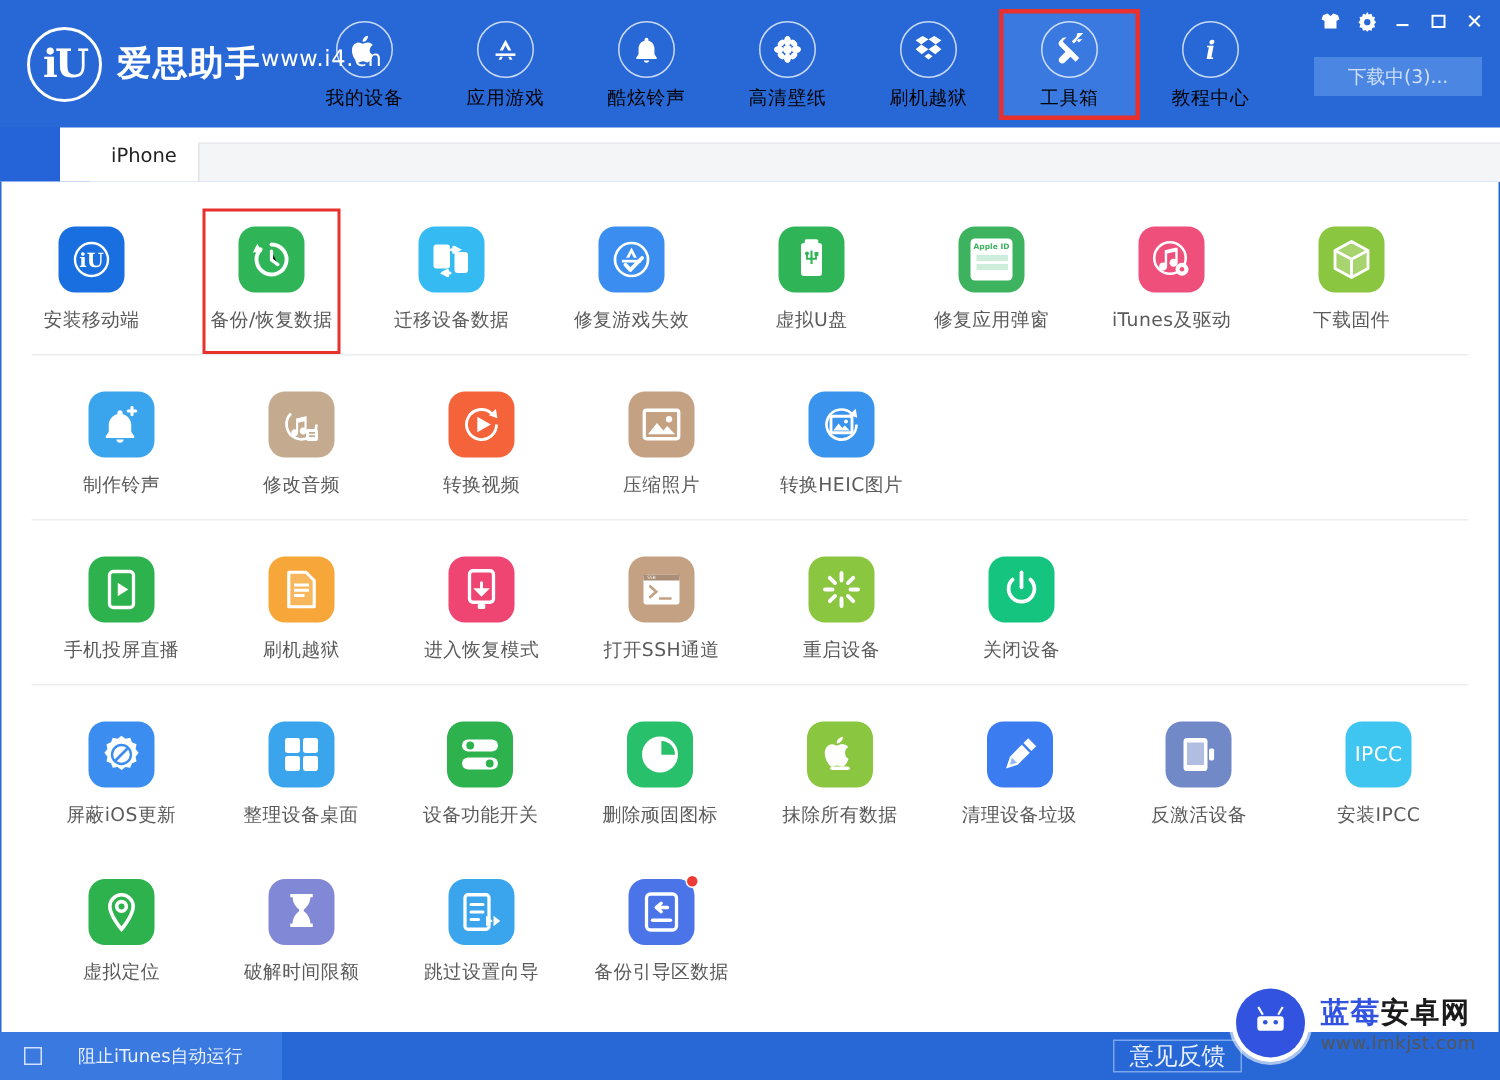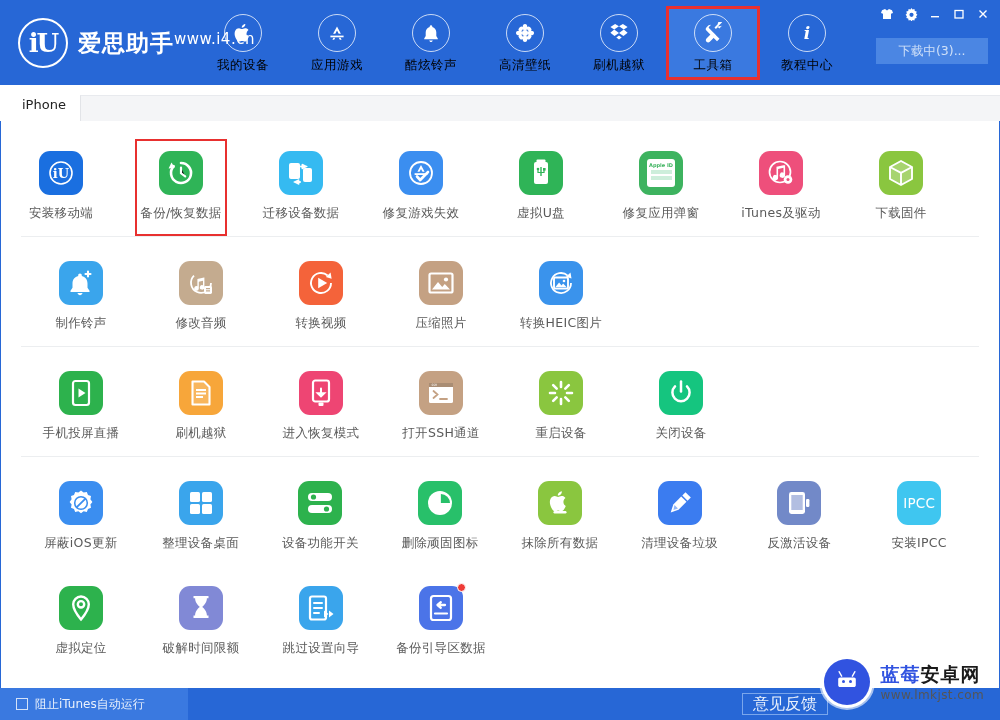--- a/index.html
+++ b/index.html
@@ -106,22 +106,23 @@
     cursor: pointer;
   }
 
   
   .tabbar {
     height: 36px;
     flex: 0 0 36px;
     background: #ffffff;
     display: flex;
     align-items: flex-end;
-    padding-left: 8px;
+    padding-left: 20px;
     position: relative;
+    margin-left: 40px;
   }
   .tabbar::after {
     content: "";
     position: absolute;
     left: 0; right: 0; bottom: 0;
     height: 0px;
   }
   .tab {
     height: 34px;
     min-width: 66px;
@@ -211,21 +212,21 @@
     height: 32px;
     flex: 0 0 32px;
     background: #2767d6;
     display: flex; align-items: center;
     position: relative;
   }
   .sb-left {
     background: #3a79e0;
     height: 32px;
     width: 188px;
-    display: flex; align-items: center; gap: 7px;
+    display: flex; align-items: center; gap: 24px;
     padding-left: 16px;
     cursor: pointer;
   }
   .cbox {
     width: 12px; height: 12px;
     border: 1.5px solid #d4e2f8;
     background: transparent;
   }
   .sb-text { color: #eaf1fc; font-size: 12px; }
   .fbbtn {

